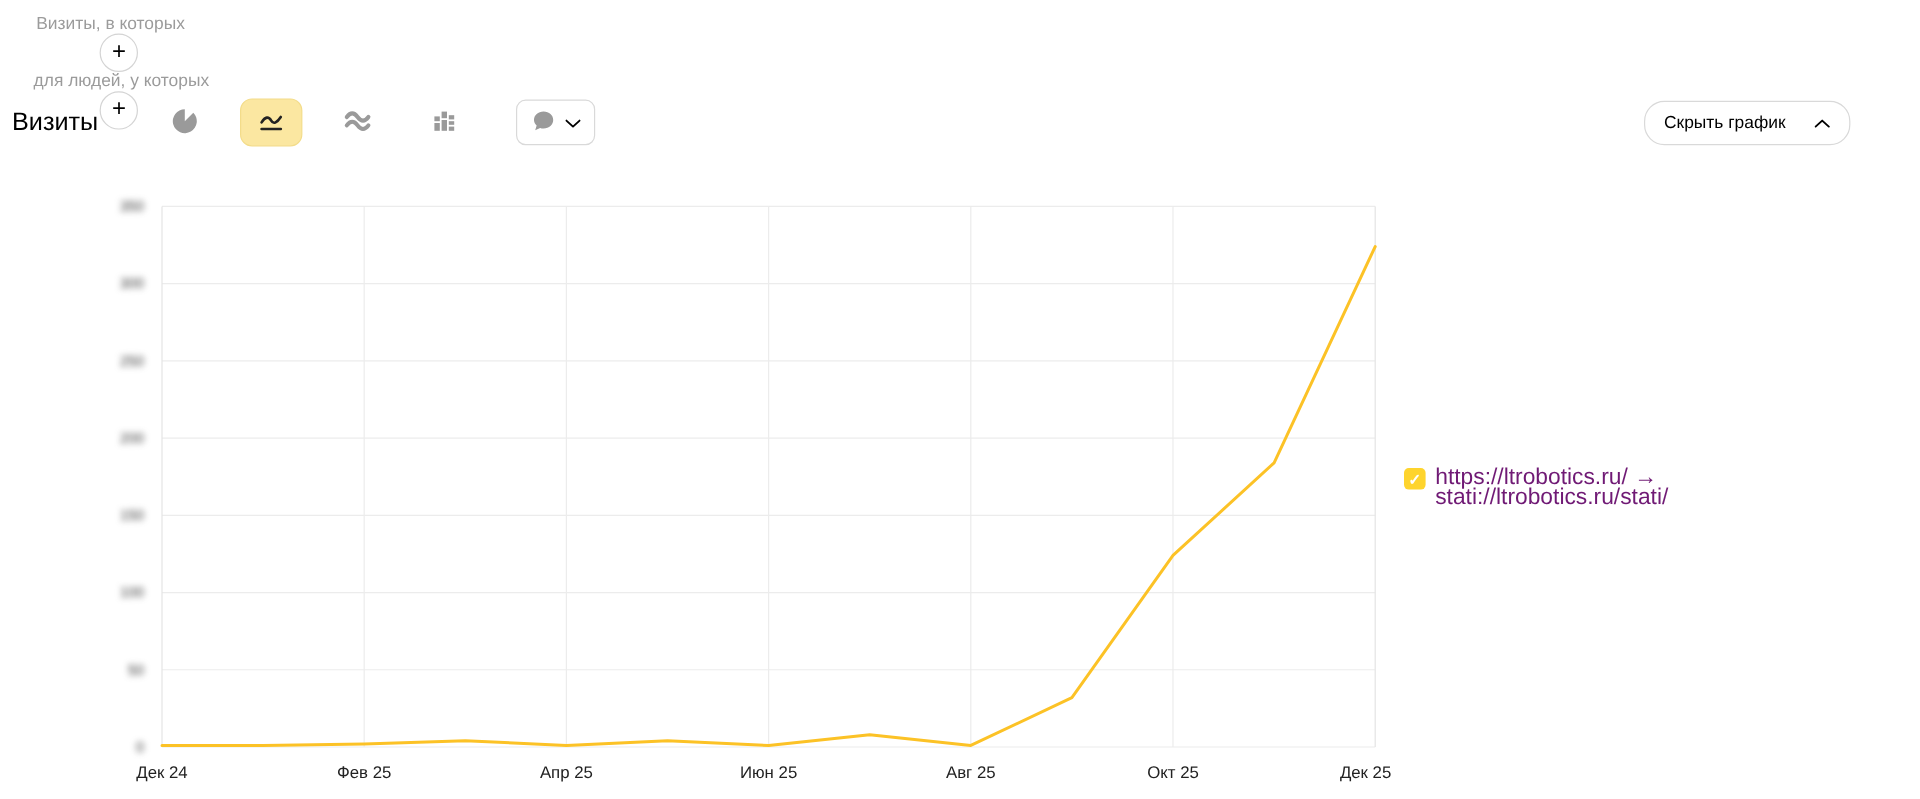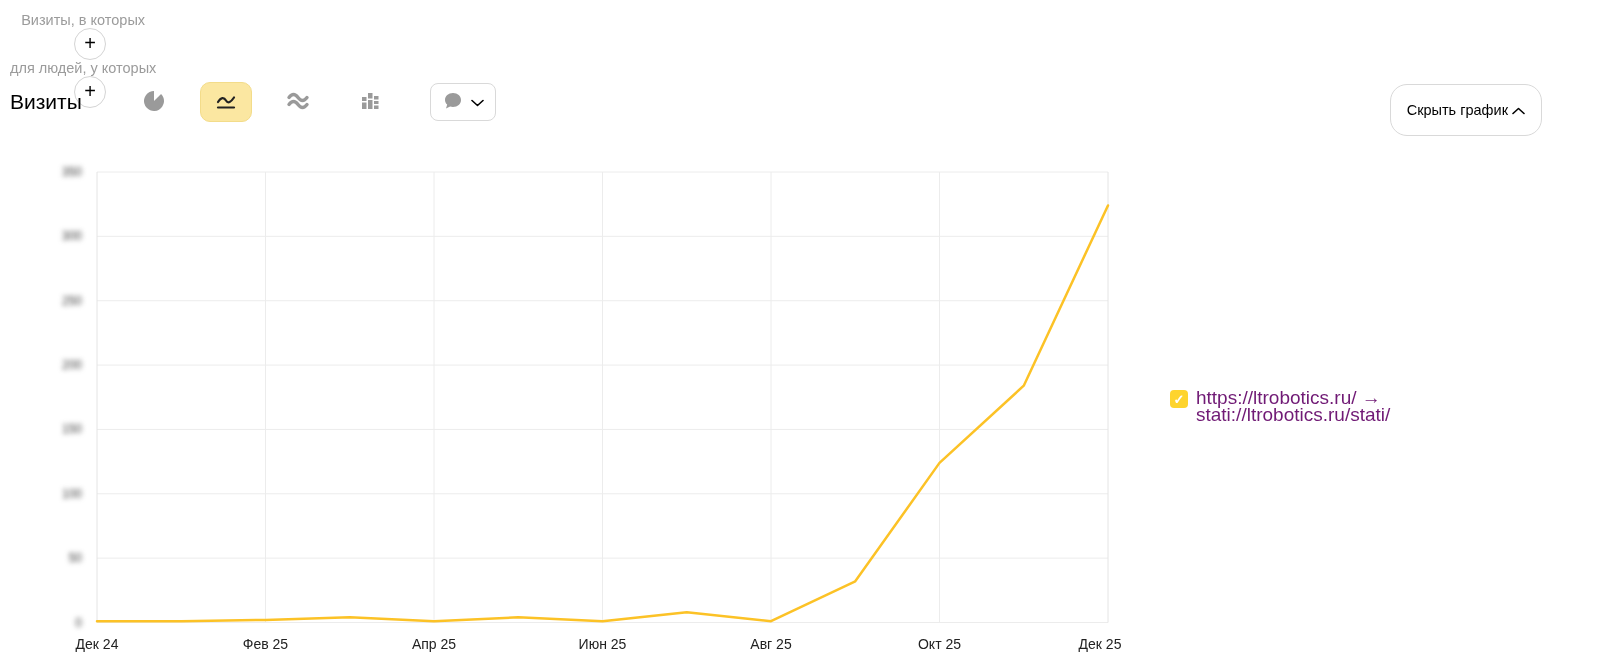--- a/index.html
+++ b/index.html
@@ -18,43 +18,43 @@
     background:#dcd9f8; font-size:14.5px; color:#1c1c1c; cursor:default;
     justify-content:space-between;
   }
   .chip-x { flex:0 0 auto; display:flex; }
   .circle-btn {
     margin-left:14px; width:32px; height:32px; border-radius:50%;
     border:1px solid #d4d4d4; background:#fff; font-size:20px; font-weight:300;
     color:#000; display:flex; align-items:center; justify-content:center;
     line-height:1; cursor:pointer; padding-bottom:2px;
   }
-  .people-label { }
+  .people-label { margin-left:18px; }
 
   
   .toolbar { position:absolute; left:10px; top:82px; display:flex; align-items:center; height:40px;gap:20px; }
   .page-title { font-size:21px; font-weight:400; color:#000; width:98px; }
   .tool-btn {
     width:52px; height:40px; border:none; background:transparent; border-radius:10px;
     display:flex; align-items:center; justify-content:center; cursor:pointer;
   }
   .tool-btn.selected { background:#fbe7a1; border:1px solid #f3dc8a; }
   .annot-btn {
     margin-left:14px; width:66px; height:38px; border:1px solid #d9d9d9; border-radius:8px;
     background:#fff; display:flex; align-items:center; justify-content:center; gap:7px; cursor:pointer;
   }
   .hide-btn {
-    position:absolute; right:58px; top:84px; height:52px; padding:0 16px;
+    position:absolute; right:58px; top:84px; height:37px; padding:0 16px;
     border:1px solid #d9d9d9; border-radius:17px; background:#fff;
-    display:flex; align-items:center; gap:4px; font-size:14.5px; color:#000;
+    display:flex; align-items:center; gap:24px; font-size:14.5px; color:#000;
     font-family:"Liberation Sans", sans-serif; cursor:pointer;
   }
 
   
-  .chart-wrap { position:absolute; left:0; top:150px; width:1160px; height:516px; }
+  .chart-wrap { position:absolute; left:0; top:150px; width:1160px; height:516px;padding-left:38px; }
   .chart-wrap svg { overflow:visible; }
   .ytick { font-size:12px; fill:#3d3d3d; filter:blur(2.6px); font-family:"Liberation Sans", sans-serif; }
   .xtick { font-size:14px; fill:#222; font-family:"Liberation Sans", sans-serif; }
 
   
   .legend { position:absolute; left:1170px; top:389px; display:flex; align-items:flex-start; gap:8px; }
   .legend-checkbox {
     width:18px; height:18px; border-radius:4px; background:#fed42d; color:#fff;
     font-size:13px; font-weight:bold; display:flex; align-items:center; justify-content:center;
     cursor:pointer; margin-top:1px;

